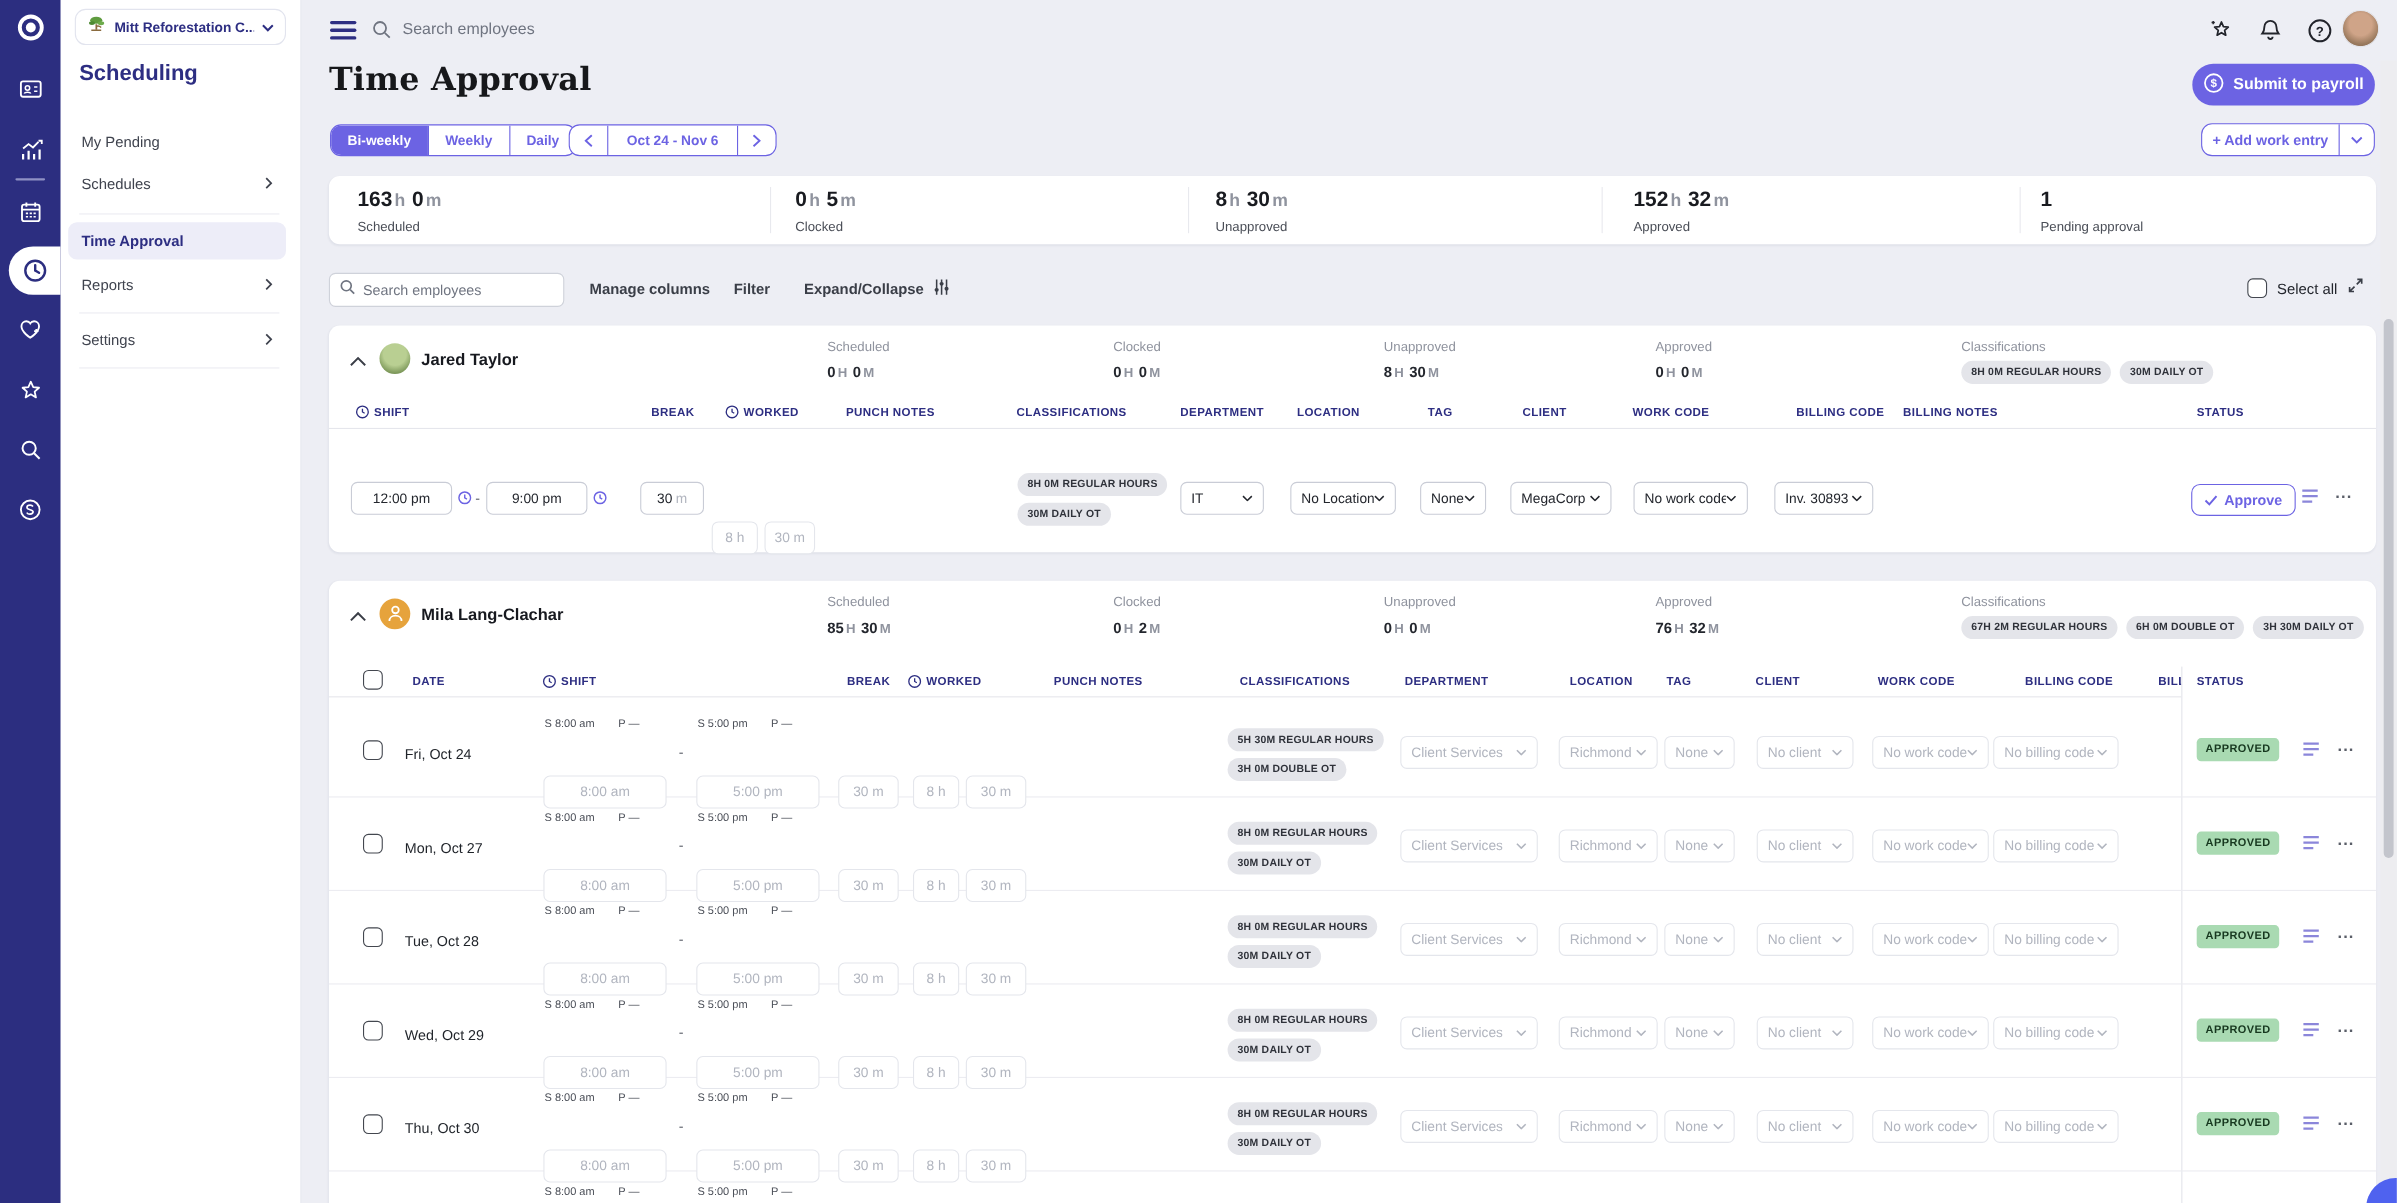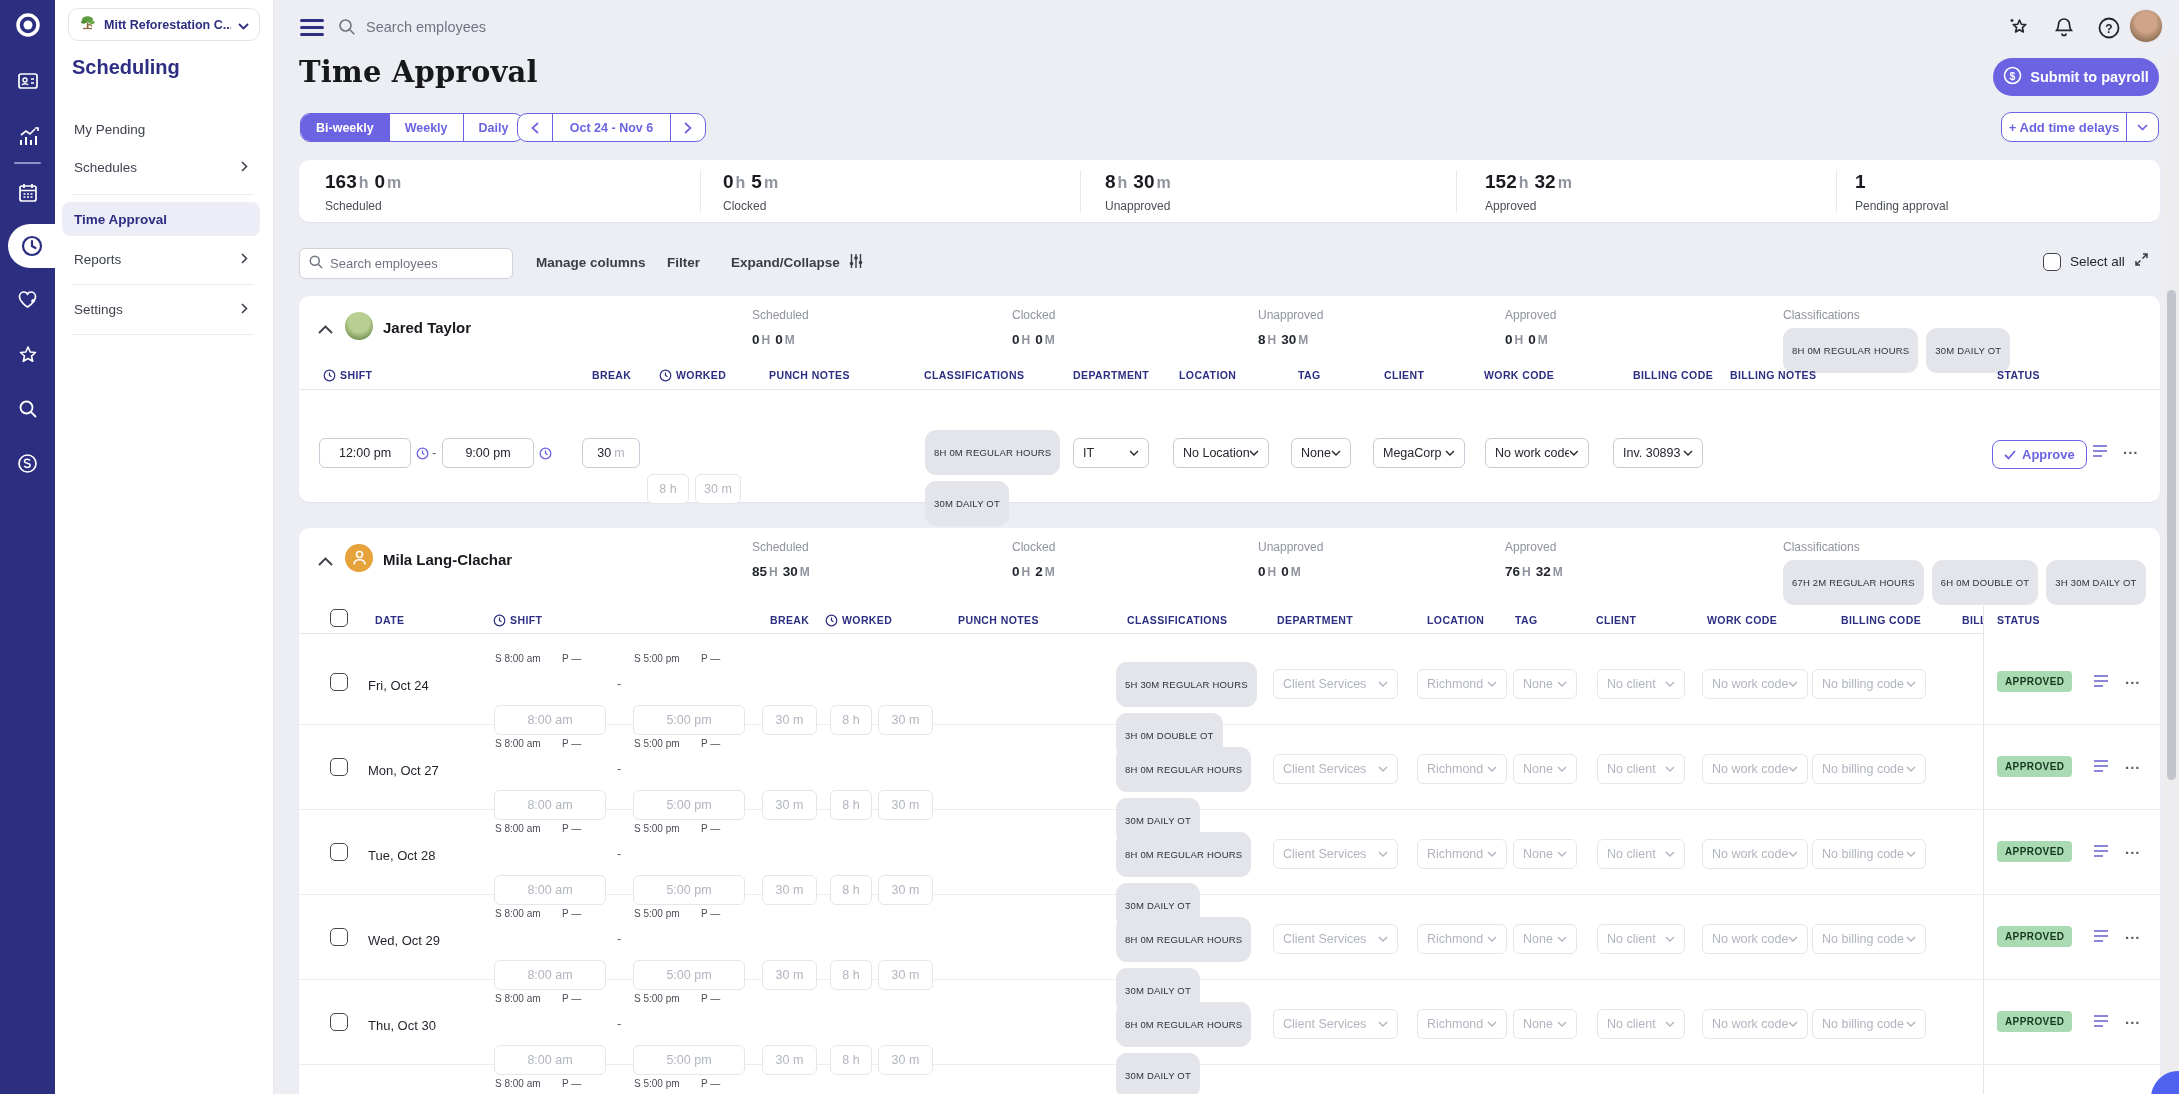--- a/index.html
+++ b/index.html
@@ -67,21 +67,21 @@
   #card-mila { left:299px; top:528px; width:1861px; height:730px; border-radius:10px 10px 0 0; }
   .emp-chevron { position:absolute; left:19px; top:24px; color:#3a3e47; cursor:pointer; }
   .emp-avatar { position:absolute; left:46px; top:16px; width:28px; height:28px; border-radius:50%; }
   .emp-name { position:absolute; left:84px; top:23px; font-size:15px; font-weight:700; color:#17191f; }
   .emp-stat { position:absolute; top:12px; }
   .emp-stat .lbl { font-size:12px; color:#8f939e; }
   .emp-stat .val { margin-top:8px; }
   .emp-stat .n { font-size:13.5px; font-weight:700; color:#23262d; }
   .emp-stat .u { font-size:12px; font-weight:600; color:#8f939e; margin:0 5px 0 2px; }
   .class-lbl { font-size:12px; color:#8f939e; }
-  .badge { display:inline-block; background:#e4e5ea; color:#2f323a; font-size:9.5px; font-weight:400; letter-spacing:.2px; padding:17px 9px; border-radius:11px; white-space:nowrap; }
+  .badge { display:inline-block; background:#e4e5ea; color:#2f323a; font-size:9.5px; font-weight:700; letter-spacing:.2px; padding:5px 9px; border-radius:11px; white-space:nowrap; }
   .badge-row { position:absolute; display:flex; gap:8px; }
 
   .thead { position:absolute; left:0; width:100%; border-bottom:1px solid #e5e6ec; }
   .th { position:absolute; font-size:10.5px; font-weight:700; color:#2d2e82; letter-spacing:.4px; white-space:nowrap; }
   .th-ic { position:absolute; color:#2d2e82; }
 
   .ibox { position:absolute; height:30px; border:1px solid #c9ccd6; border-radius:6px; background:#fff; display:flex; align-items:center; justify-content:center; font-size:12.5px; color:#23262d; gap:3px; }
   .ibox .u { color:#b1b5bf; }
   .ibox.dis { color:#b1b5bf; border-color:#e4e6ec;margin-top:36px; }
   .dd { position:absolute; height:30px; border:1px solid #c9ccd6; border-radius:6px; background:#fff; display:flex; align-items:center; justify-content:space-between; font-size:12.5px; color:#23262d; padding:0 9px; cursor:pointer; }
@@ -298,21 +298,21 @@
         </svg>
     </div>
     <div class="seg" style="width:118px; padding:0">Oct 24 - Nov 6</div>
     <div class="seg" style="padding:0 13px">
       <svg width="8" height="12" viewBox="0 0 8 12">
           <path d="M1 1l5.5 5L1 11" fill="none" stroke="#6c63e3" stroke-width="1.7"></path>
         </svg>
     </div>
   </div>
   <div class="btn-add">
-    <span class="lbl">+ Add time delays</span>
+    <span class="lbl">+ Add work entry</span>
     <span class="chev">
       <svg width="11" height="7" viewBox="0 0 11 7">
           <path d="M1 1l4.5 4.5L10 1" fill="none" stroke="currentColor" stroke-width="1.7"></path>
         </svg>
     </span>
   </div>
 
   <div class="card" id="summary">
     <div class="sum-stat" style="left:26px">
       <div class="sum-val"><span class="n">163</span><span class="u">h</span><span class="n">0</span><span class="u">m</span></div>

